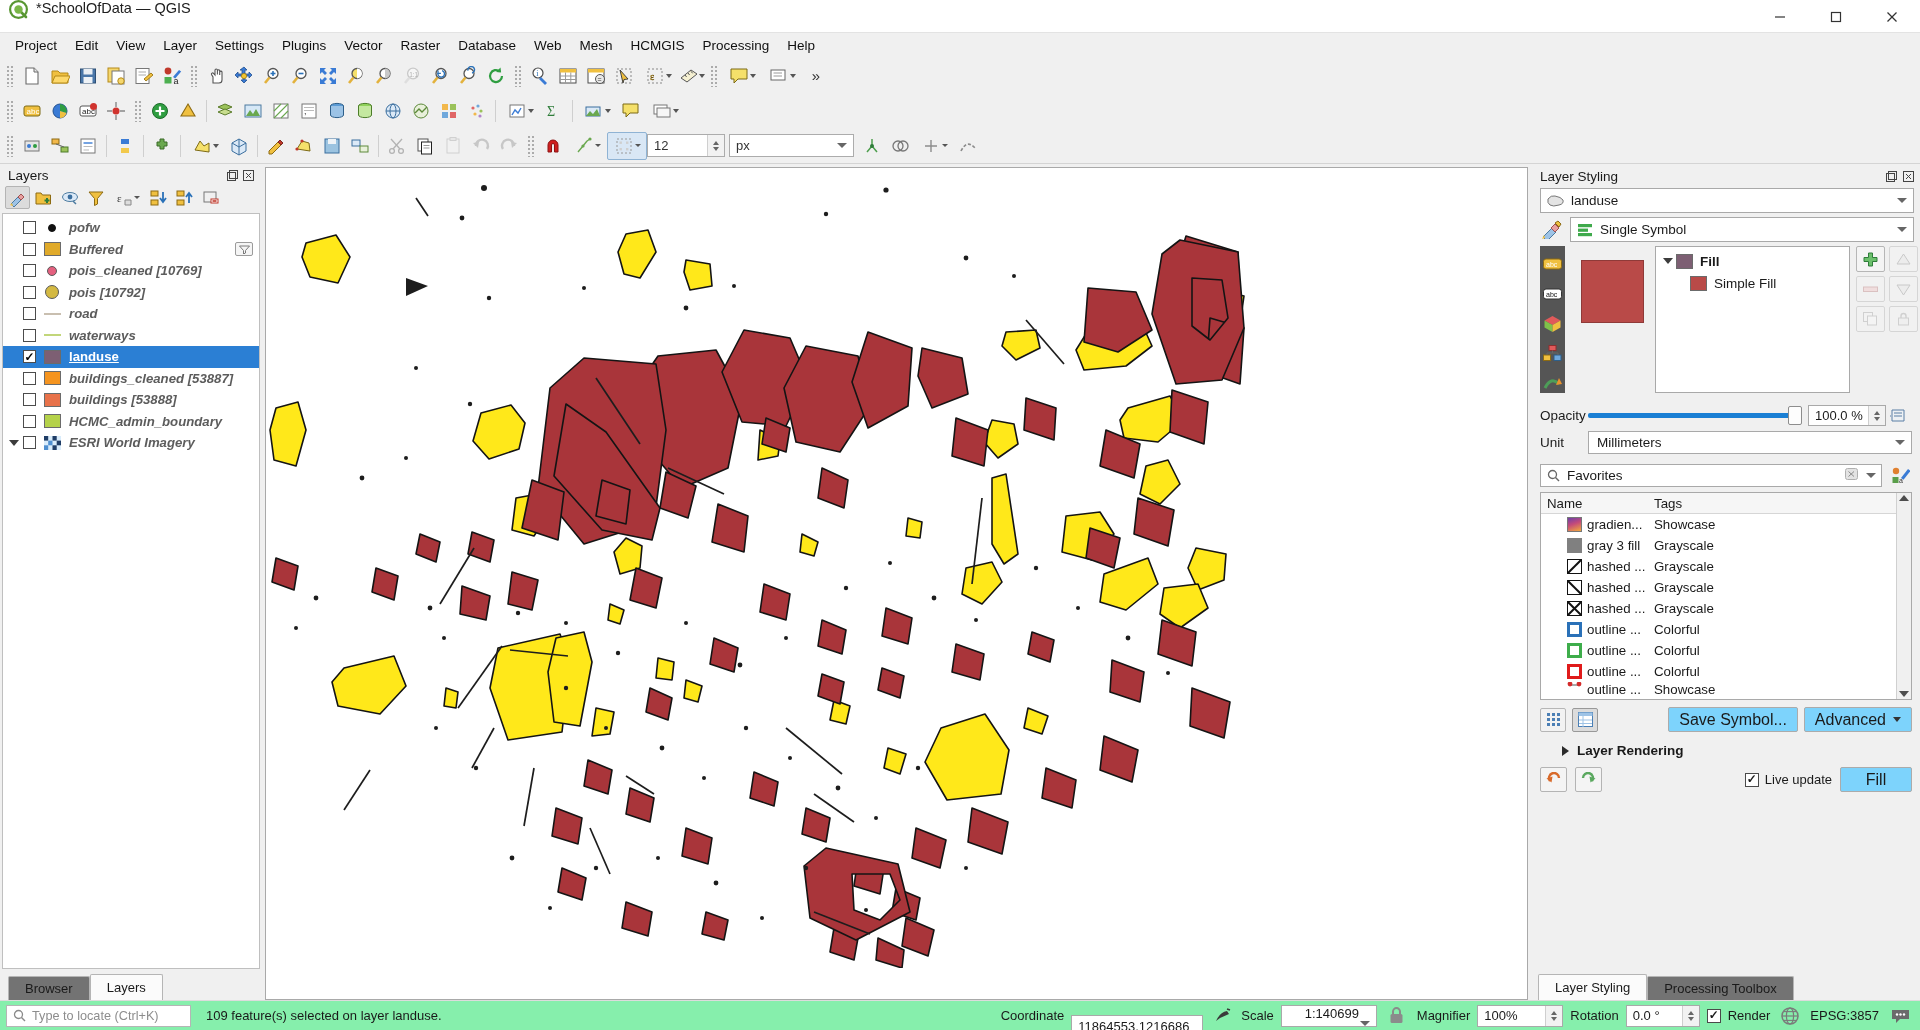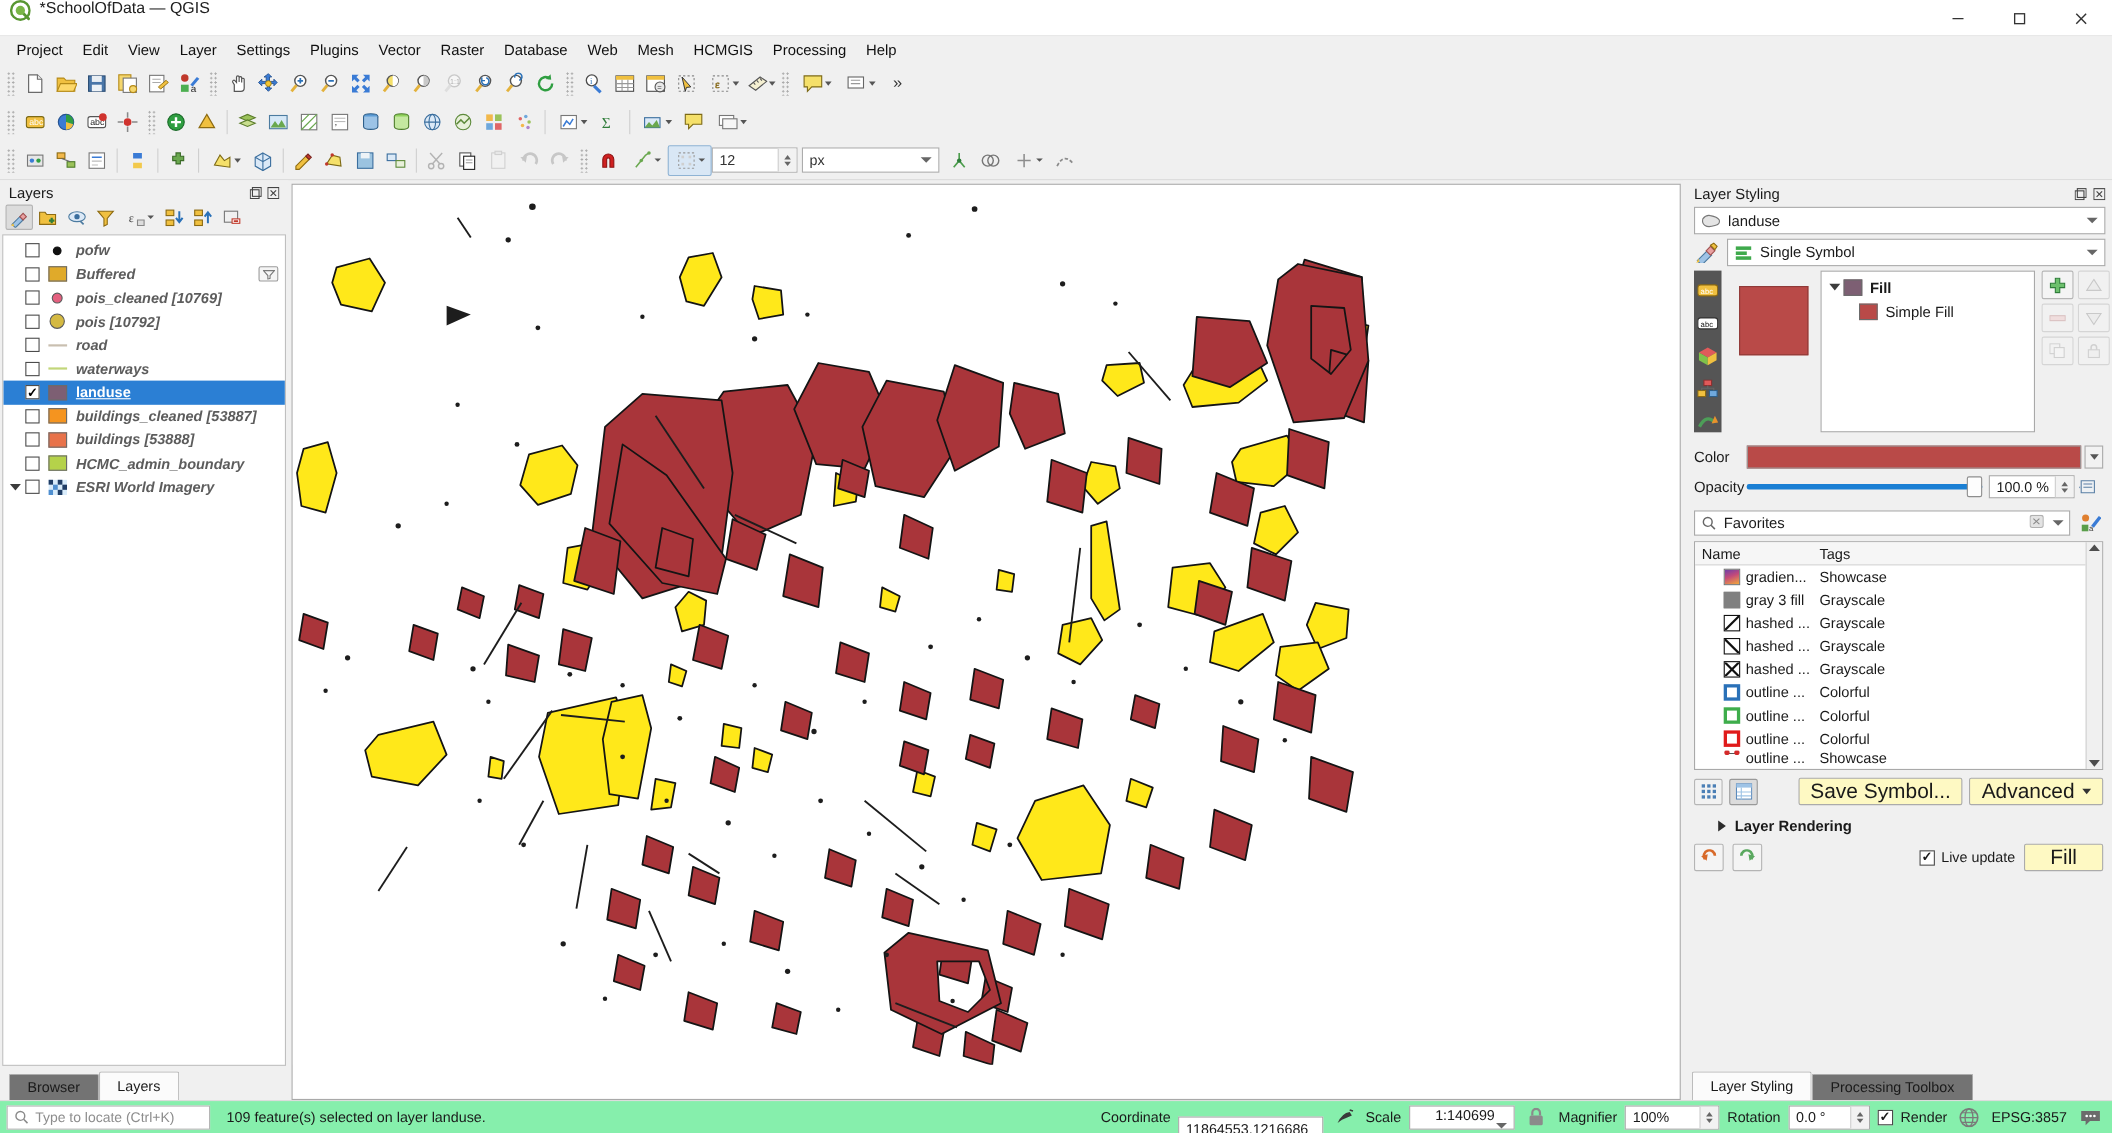--- a/index.html
+++ b/index.html
@@ -170,22 +170,22 @@
   .vscroll { width:15px; flex:0 0 15px; background:#f0f0f0; border-left:1px solid #d0d0d0;
      display:flex; flex-direction:column; justify-content:space-between; align-items:center; padding:2px 0;}
   .vscroll .arw { width:0;height:0;border-left:5px solid transparent;border-right:5px solid transparent; }
   .vscroll .up { border-bottom:6px solid #4d4d4d; }
   .vscroll .dn { border-top:6px solid #4d4d4d; }
 
   .rp-buttons-row { display:flex; align-items:center; margin: 7px 8px 0 8px; gap:6px; }
   .view-toggle { width:26px;height:24px; border:1px solid #b6b6b6; background:#f2f2f2; border-radius:2px;
     display:flex;align-items:center;justify-content:center;}
   .view-toggle.on { background:#dcdcdc; border-color:#999; }
-  .btn { height:25px; padding:0 10px; background:#fef9c3; border:1px solid #ababab; border-radius:2px;
-    display:flex;align-items:center;justify-content:center; font-size:19px; }
+  .btn { height:25px; padding:0 10px; background:#7dd3fc; border:1px solid #ababab; border-radius:2px;
+    display:flex;align-items:center;justify-content:center; font-size:16px; }
   .collapse-row { display:flex; align-items:center; margin: 11px 8px 0 10px; gap:8px;padding-left:20px; }
   .collapse-tri { width:0;height:0;border-top:5px solid transparent;border-bottom:5px solid transparent;border-left:7px solid #2b2b2b;}
   .collapse-label { font-size:13.5px; font-weight:bold; }
   .apply-row { display:flex; align-items:center; margin: 9px 8px 0 8px; gap:8px; }
   .icon-btn { width:27px;height:25px; background:#f4f4f4; border:1px solid #b4b4b4; border-radius:2px;
      display:flex;align-items:center;justify-content:center;}
   .live-chk { margin-left:auto; display:flex; align-items:center; gap:6px; }
   .cbox { width:14px;height:14px;border:1px solid #4a4a4a;background:#fff;display:flex;align-items:center;justify-content:center;font-size:12px;line-height:11px;font-weight:bold;}
   .apply-btn { width:72px; }
   .rp-tabs { display:flex; align-items:flex-end; margin-top:auto; padding-left:6px; height:28px;}
@@ -1285,46 +1285,46 @@
                   <rect x="1.5" y="6" width="10" height="7" fill="#eee" stroke="#aaa"></rect>
                   <path d="M4 6 V4 a2.5 2.5 0 015 0 v2" fill="none" stroke="#aaa" stroke-width="1.4"></path>
                 </svg>
             </div>
           </div>
         </div>
       </div>
 
       <div class="prop-rows">
         <div class="prop-row">
-          <span class="prop-label">Color</span>
-          <div class="color-field"></div>
-          <div class="mini-drop">
-            <div style="width:0;height:0;border-left:4.5px solid transparent;border-right:4.5px solid transparent;border-top:5px solid #555;"></div>
-          </div>
-        </div>
-        <div class="prop-row">
           <span class="prop-label">Opacity</span>
           <div class="slider-wrap">
             <div class="slider-track"></div>
               <div class="slider-handle"></div>
           </div>
           <div class="num-field">
             <span>100.0 %</span>
             <div class="spin-arrows" style="height:19px;">
                 <div class="spin-up"></div>
                 <div class="spin-dn"></div>
               </div>
           </div>
           <div style="width:26px;display:flex;justify-content:center;">
             <svg width="18" height="16">
                 <path d="M2 2 h12 v11 h-12z" fill="#eef1f4" stroke="#5a7fa5"></path>
                 <line x1="4" y1="5" x2="12" y2="5" stroke="#5a7fa5"></line>
                 <line x1="4" y1="8" x2="12" y2="8" stroke="#5a7fa5"></line>
                 <path d="M1 7 l-1 1 1 1z" fill="#5a7fa5"></path>
               </svg>
+          </div>
+        </div>
+        <div class="prop-row">
+          <span class="prop-label">Unit</span>
+          <div class="unit-combo">
+            <span>Millimeters</span>
+            <div class="combo-arrow"></div>
           </div>
         </div>
       </div>
 
       <div class="sym-search-row">
         <div class="sym-search">
           <span style="display:flex;">
             <svg width="13" height="13">
                 <circle cx="5.5" cy="5.5" r="4" fill="none" stroke="#666" stroke-width="1.3"></circle>
                 <line x1="8.5" y1="8.5" x2="12" y2="12" stroke="#666" stroke-width="1.4"></line>

